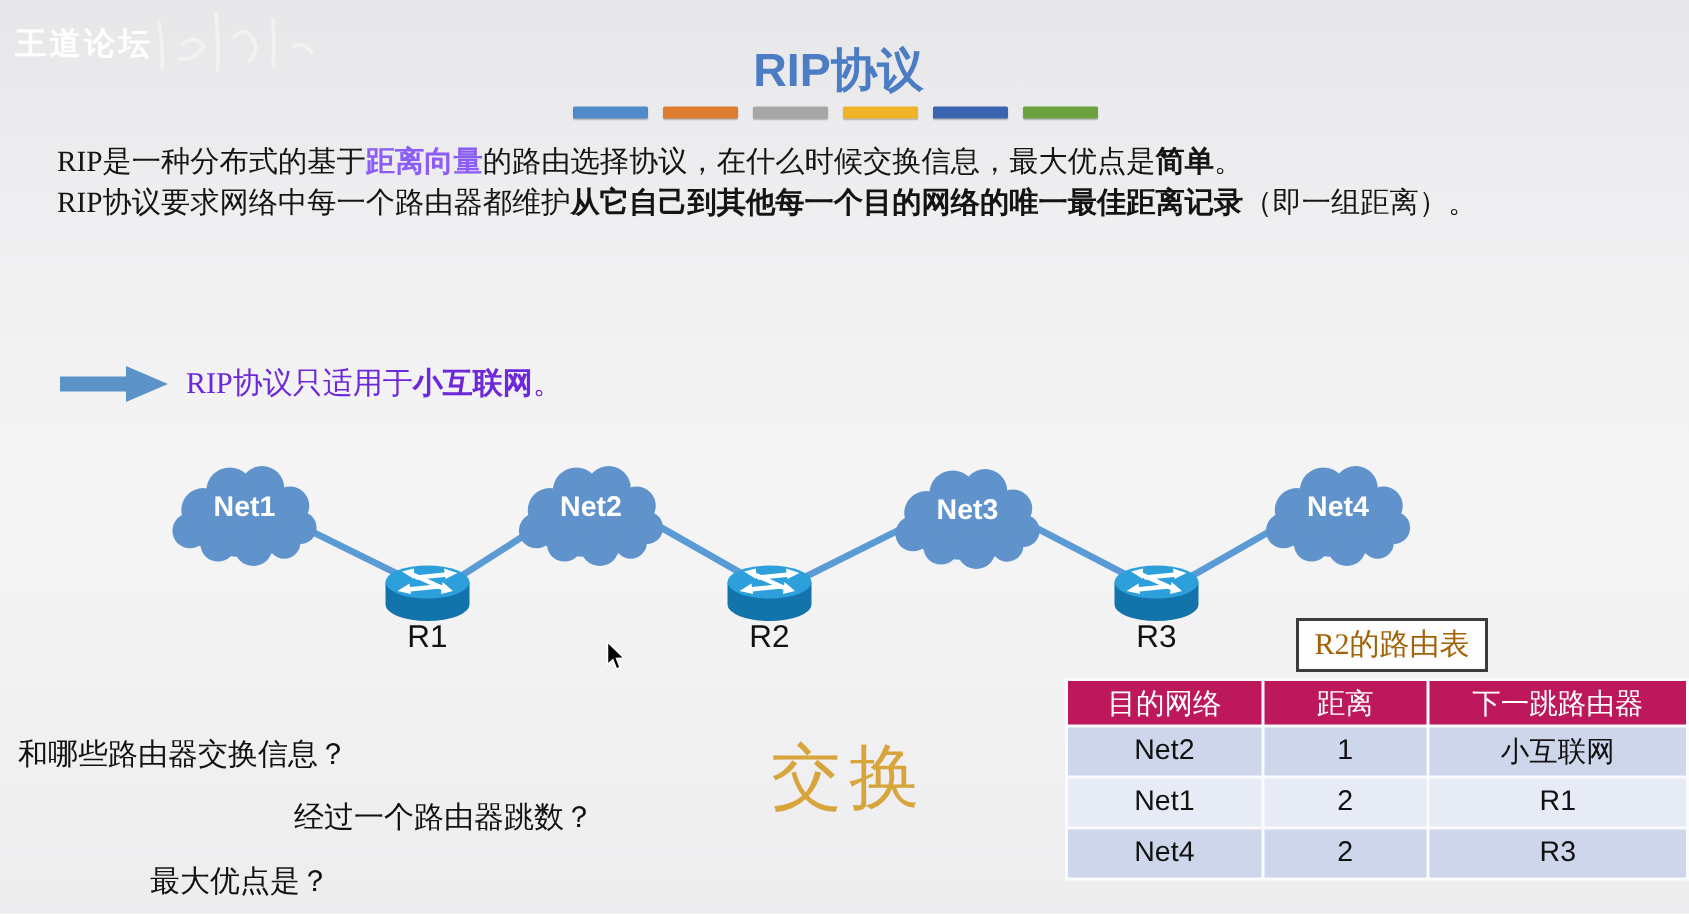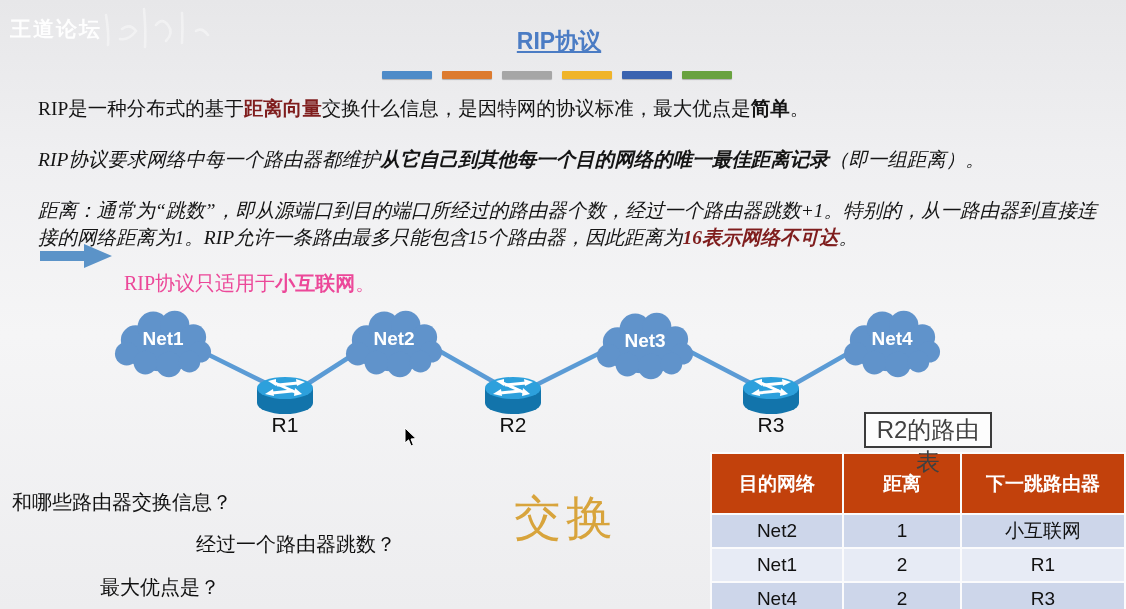--- a/index.html
+++ b/index.html
@@ -6,43 +6,43 @@
   body{
     width:1126px;height:609px;overflow:hidden;position:relative;
     background:linear-gradient(180deg,#e7e7e9 0%,#efeff1 25%,#f5f5f6 55%,#ededef 100%);
     font-family:"Liberation Sans",sans-serif;
   }
   .abs{position:absolute;}
   
   .watermark{left:10px;top:15px;font-size:21px;font-weight:bold;color:rgba(255,255,255,0.92);letter-spacing:2px;z-index:5;}
   .scribble{left:100px;top:3px;z-index:5;opacity:.6;}
   
-  .title{left:0;top:26px;width:1118px;text-align:center;font-size:23px;font-weight:bold;color:#4b7cc4;z-index:2;text-decoration:underline;}
+  .title{left:0;top:26px;width:1118px;text-align:center;font-size:31px;font-weight:bold;color:#4b7cc4;z-index:2;}
   .bars{left:382px;top:71px;display:flex;gap:10px;z-index:2;}
   .bar{width:50px;height:8px;border-radius:1px;box-shadow:0 1px 1px rgba(0,0,0,.25);}
   
   .text-block{left:38px;top:95px;width:1064px;font-family:"Liberation Serif",serif;font-size:19.5px;line-height:27px;color:#141414;z-index:2;}
   .text-block p{margin:0;}
-  .text-block p + p{margin-top:24px;font-style:italic;}
+  .text-block p + p{margin-top:0;}
   .b{font-weight:bold;}
-  .red{color:#7f1d1d;font-weight:bold;}
+  .red{color:#8b5cf6;font-weight:bold;}
   
   .bullet-arrow{left:40px;top:244px;z-index:2;}
-  .bullet-label{left:124px;top:242px;font-family:"Liberation Serif",serif;font-size:20px;color:#ec4899;z-index:2;margin-top:28px;}
+  .bullet-label{left:124px;top:242px;font-family:"Liberation Serif",serif;font-size:20px;color:#6d28d9;z-index:2;}
   
   .net-lines{left:0;top:0;z-index:1;pointer-events:none;}
   .cloud{width:102px;height:74px;z-index:2;}
   .cloud .lbl{position:absolute;left:0;top:22px;width:100%;text-align:center;color:#fff;font-weight:bold;font-size:19px;}
   .router{width:64px;height:48px;z-index:3;}
   .router-label{width:64px;text-align:center;font-size:21px;color:#111;z-index:3;}
   
   .rt-caption{left:864px;top:412px;width:124px;height:32px;background:#fdfdfd;border:2px solid #3c3c3c;
-    font-size:24px;color:#404040;text-align:center;line-height:32px;z-index:4;font-family:Liberation Sans, sans-serif;}
+    font-size:20px;color:#a16207;text-align:center;line-height:32px;z-index:4;font-family:Liberation Serif, serif;}
   .rtable{left:710px;top:452px;border-collapse:separate;border-spacing:2px;background:#fbfbfc;z-index:3;}
-  .rtable th{background:#c2410c;color:#fff;font-weight:bold;font-size:19px;height:27px;padding:16px;}
+  .rtable th{background:#be185d;color:#fff;font-weight:normal;font-size:19px;height:27px;padding:1px;}
   .rtable td{font-size:19px;color:#111;text-align:center;height:32px;padding:0;}
   .rtable .c1{width:132px;} .rtable .c2{width:112px;} .rtable .c3{width:178px;}
   .rtable tr.odd td{background:#cdd6ea;}
   .rtable tr.even td{background:#e7ebf5;}
   
   .q{font-family:"Liberation Serif",serif;font-size:20px;color:#111;z-index:2;text-align:center;}
   .q1{left:12px;top:489px;} .q2{left:196px;top:531px;} .q3{left:100px;top:574px;}
   .big-word{left:514px;top:487px;font-family:"Liberation Serif",serif;font-size:47px;color:#d8a43c;letter-spacing:5px;z-index:2;text-align:center;}
   .cursor{left:404px;top:428px;z-index:9;}
 </style>
@@ -65,23 +65,22 @@
 <div class="abs bars">
   <div class="bar" style="background: rgb(78, 139, 200);"></div>
   <div class="bar" style="background: rgb(221, 123, 47);"></div>
   <div class="bar" style="background: rgb(166, 166, 166);"></div>
   <div class="bar" style="background: rgb(240, 180, 41);"></div>
   <div class="bar" style="background: rgb(58, 99, 176);"></div>
   <div class="bar" style="background: rgb(105, 162, 63);"></div>
 </div>
 
 <div class="abs text-block">
-  <p><span>RIP是一种分布式的基于</span><span class="red">距离向量</span><span>交换什么信息，是因特网的协议标准，最大优点是</span><span class="b">简单</span><span>。</span></p>
+  <p><span>RIP是一种分布式的基于</span><span class="red">距离向量</span><span>的路由选择协议，在什么时候交换信息，最大优点是</span><span class="b">简单</span><span>。</span></p>
   <p><span>RIP协议要求网络中每一个路由器都维护</span><span class="b">从它自己到其他每一个目的网络的唯一最佳距离记录</span><span>（即一组距离）。</span></p>
-  <p><span>距离：通常为“跳数”，即从源端口到目的端口所经过的路由器个数，经过一个路由器跳数+1。特别的，从一路由器到直接连接的网络距离为1。RIP允许一条路由最多只能包含15个路由器，因此距离为</span><span class="red">16表示网络不可达</span><span>。</span></p>
 </div>
 
 <svg class="abs bullet-arrow" width="72" height="24" viewBox="0 0 72 24">
   <polygon points="0,7 44,7 44,0 72,12 44,24 44,17 0,17" fill="#5b93c8"></polygon>
 </svg>
 <div class="abs bullet-label"><span>RIP协议只适用于</span><span class="b">小互联网</span><span>。</span></div>
 
 <svg class="abs net-lines" width="1126" height="609" viewBox="0 0 1126 609">
   <g stroke="#5b9bd5" stroke-width="4.5" stroke-linecap="round">
     <line x1="197" y1="349" x2="280" y2="390"></line>

